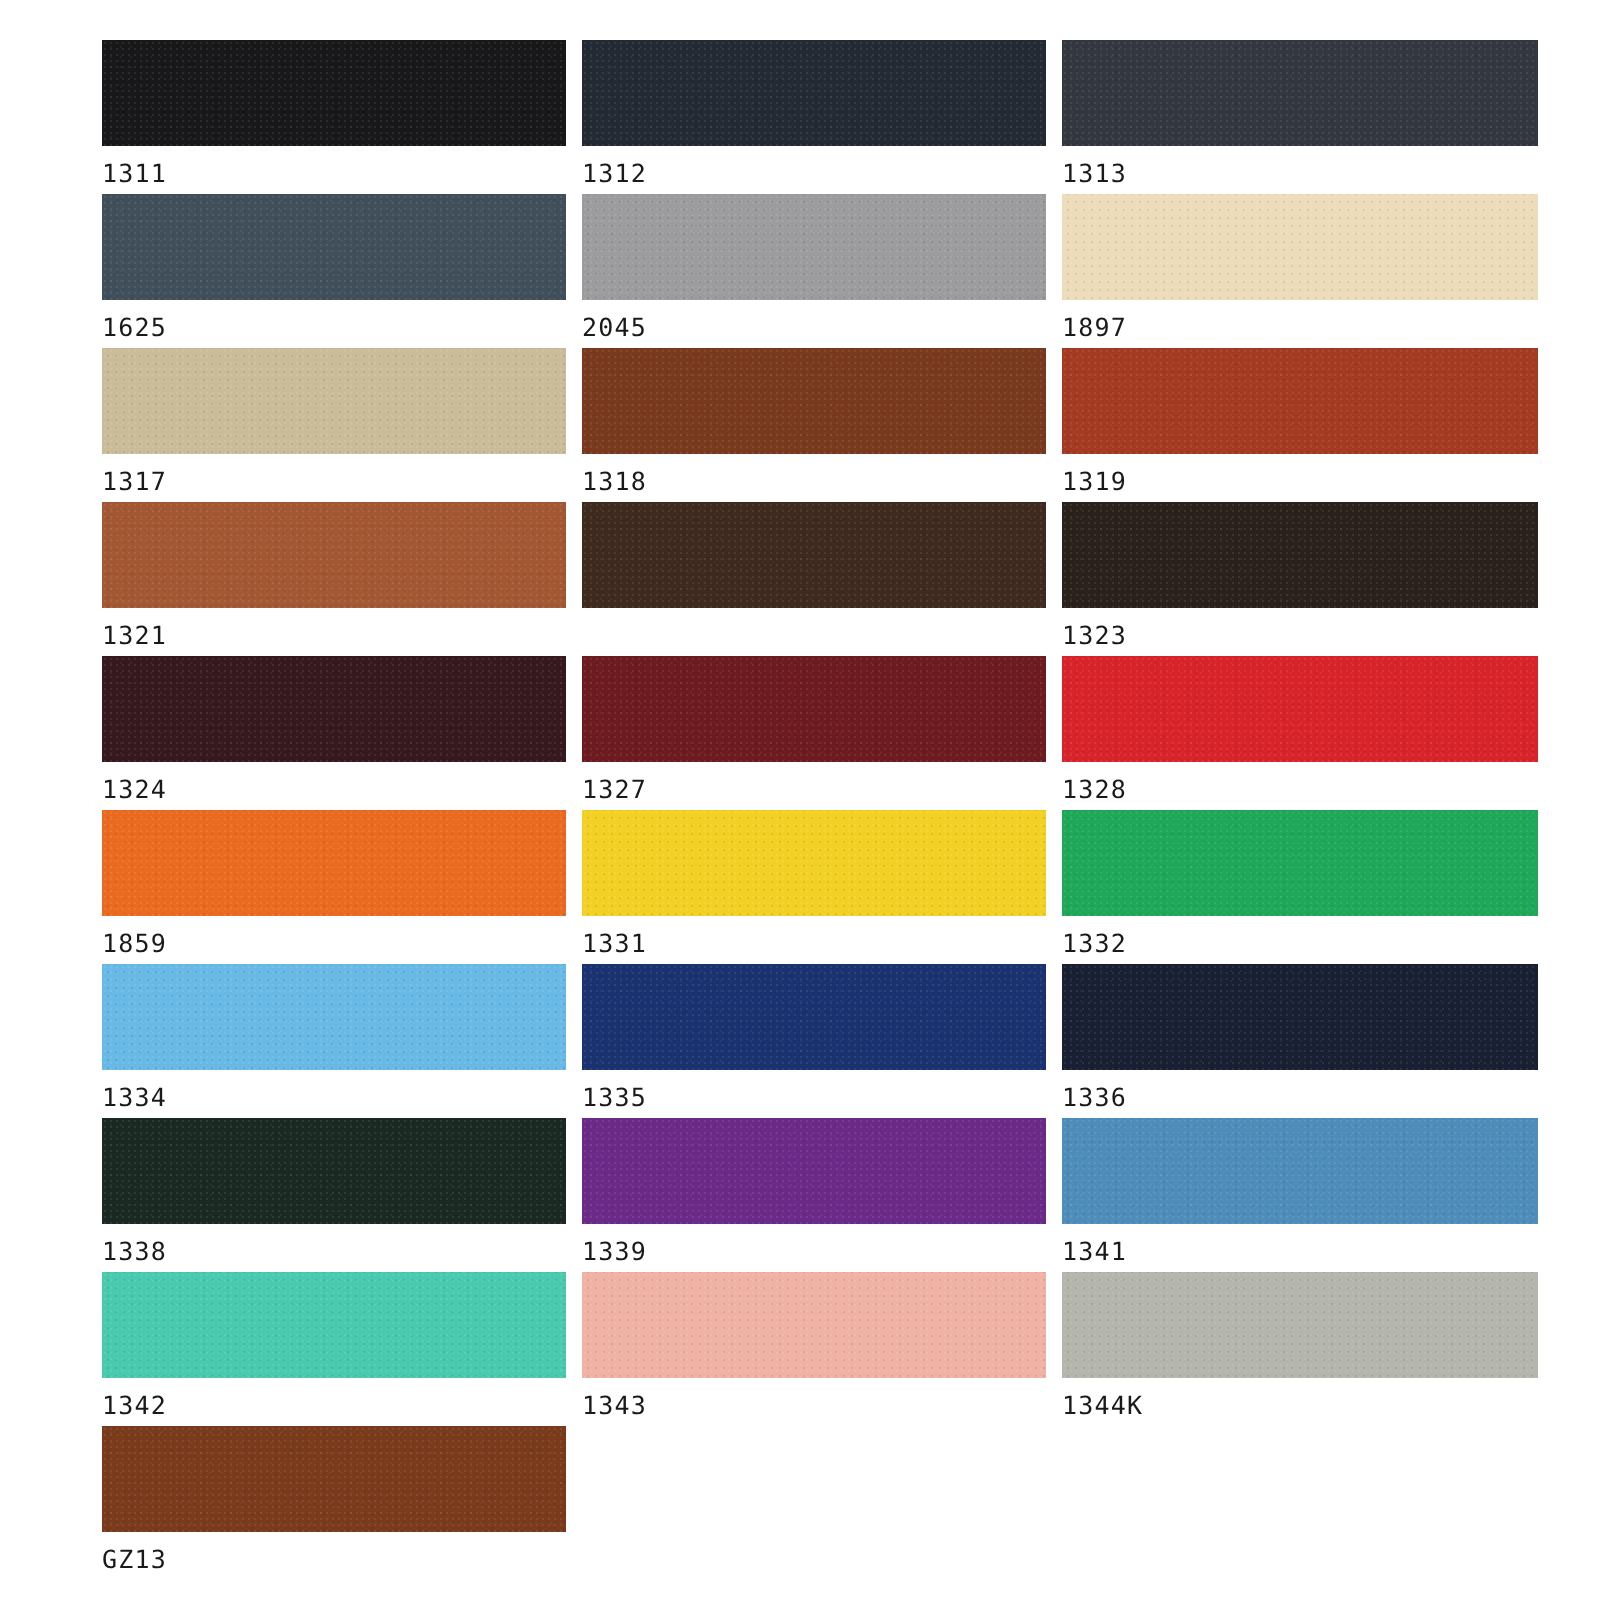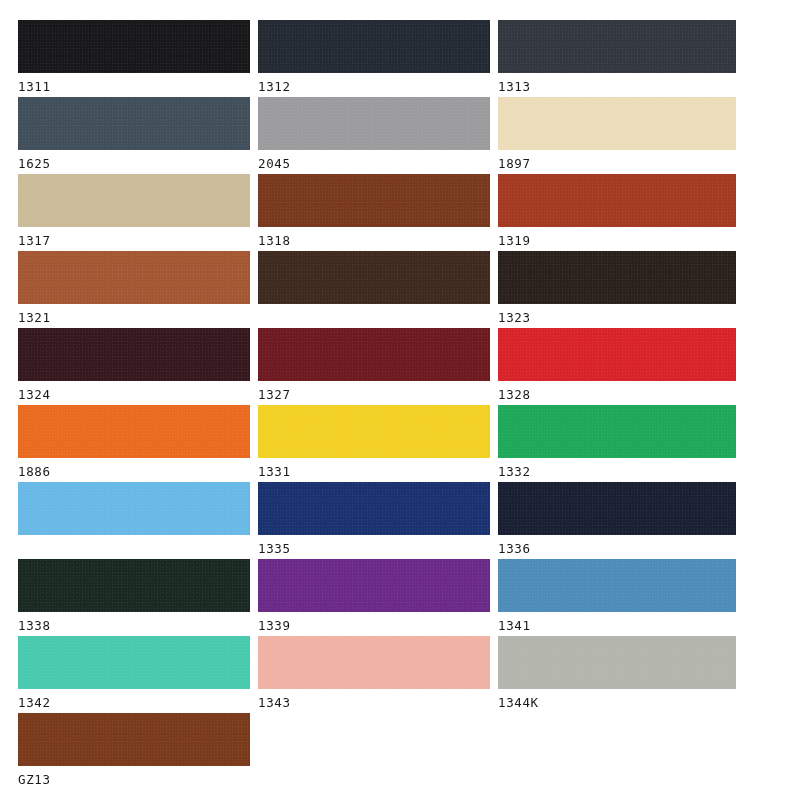--- a/index.html
+++ b/index.html
@@ -13,21 +13,21 @@
     height: 800px;
     font-family: "DejaVu Sans Mono", "Liberation Mono", monospace;
     overflow: hidden;
   }
   #swatch-sheet {
     position: relative;
     width: 800px;
     height: 800px;
     background: #ffffff;
     box-sizing: border-box;
-    padding: 20px 41px 0 18px;
+    padding: 20px 41px 0 51px;
   }
   .swatch-grid {
     display: grid;
     grid-template-columns: 232px 232px 238px;
     column-gap: 8px;
     row-gap: 0px;
     align-content: start;
   }
   .swatch-cell {
     position: relative;
@@ -127,32 +127,33 @@
       <div class="swatch-cell">
         <div class="swatch-chip" title="dark-burgundy" style="background-color: rgb(109, 26, 32);"></div>
         <div class="swatch-label">1327</div>
       </div>
       <div class="swatch-cell">
         <div class="swatch-chip" title="bright-red" style="background-color: rgb(216, 35, 42);"></div>
         <div class="swatch-label">1328</div>
       </div>
       <div class="swatch-cell">
         <div class="swatch-chip" title="orange" style="background-color: rgb(234, 107, 32);"></div>
-        <div class="swatch-label">1886</div>
+        <div class="swatch-label">1859</div>
       </div>
       <div class="swatch-cell">
         <div class="swatch-chip" title="yellow" style="background-color: rgb(243, 208, 36);"></div>
         <div class="swatch-label">1331</div>
       </div>
       <div class="swatch-cell">
         <div class="swatch-chip" title="green" style="background-color: rgb(31, 168, 90);"></div>
         <div class="swatch-label">1332</div>
       </div>
       <div class="swatch-cell">
         <div class="swatch-chip" title="light-sky-blue" style="background-color: rgb(104, 185, 229);"></div>
+        <div class="swatch-label">1334</div>
       </div>
       <div class="swatch-cell">
         <div class="swatch-chip" title="navy-blue" style="background-color: rgb(26, 50, 112);"></div>
         <div class="swatch-label">1335</div>
       </div>
       <div class="swatch-cell">
         <div class="swatch-chip" title="midnight-navy" style="background-color: rgb(26, 32, 52);"></div>
         <div class="swatch-label">1336</div>
       </div>
       <div class="swatch-cell">

